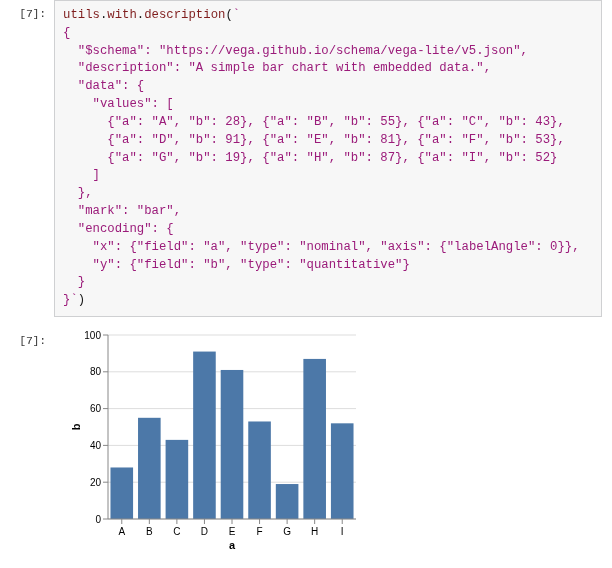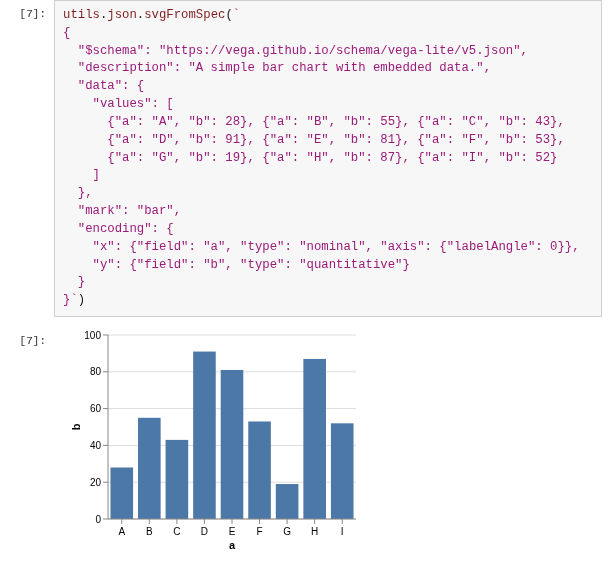--- a/index.html
+++ b/index.html
@@ -49,21 +49,21 @@
     .tick-label { font-family: Arial, sans-serif; font-size: 10px; fill: #000; }
     .axis-title { font-family: Arial, sans-serif; font-size: 11px; font-weight: bold; fill: #000; }
     .bar { fill: #4c78a8; }
     .domain-line { stroke: #888; stroke-width: 1; }
   </style>
 </head>
 <body>
 
 <div class="cell-row">
   <div class="prompt">[7]:</div>
-  <div class="code-cell"><span class="tok-mod">utils</span><span class="tok-punc">.</span><span class="tok-mod">json</span><span class="tok-punc">.</span><span class="tok-mod">svgFromSpec</span><span class="tok-punc">(</span><span class="ps-punc">`</span><span class="ps-sel">
+  <div class="code-cell"><span class="tok-mod">utils</span><span class="tok-punc">.</span><span class="tok-mod">with</span><span class="tok-punc">.</span><span class="tok-mod">description</span><span class="tok-punc">(</span><span class="ps-punc">`</span><span class="ps-sel">
 {
   "$schema": "https://vega.github.io/schema/vega-lite/v5.json",
   "description": "A simple bar chart with embedded data.",
   "data": {
     "values": [
       {"a": "A", "b": 28}, {"a": "B", "b": 55}, {"a": "C", "b": 43},
       {"a": "D", "b": 91}, {"a": "E", "b": 81}, {"a": "F", "b": 53},
       {"a": "G", "b": 19}, {"a": "H", "b": 87}, {"a": "I", "b": 52}
     ]
   },

